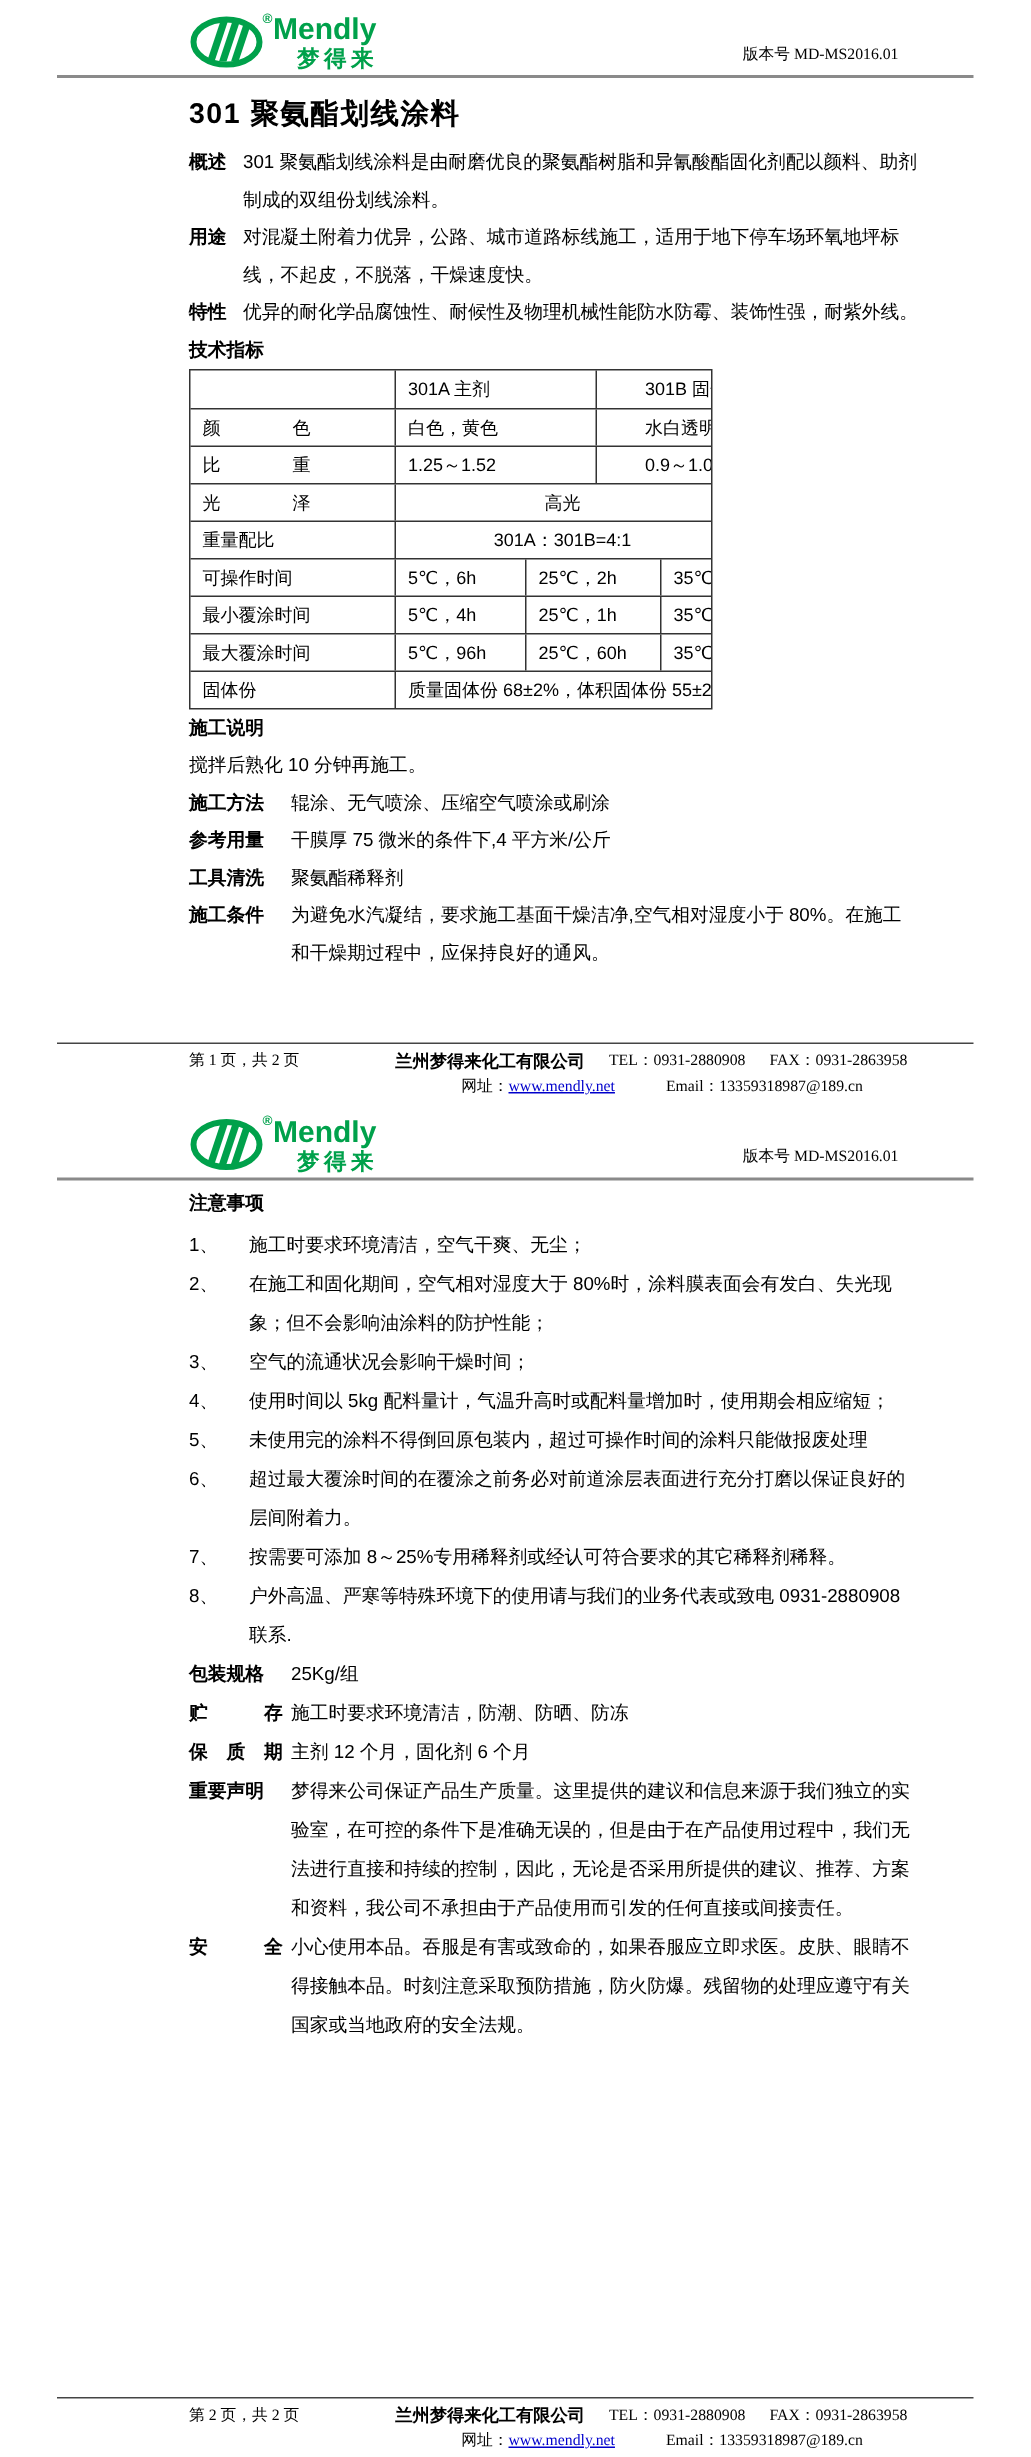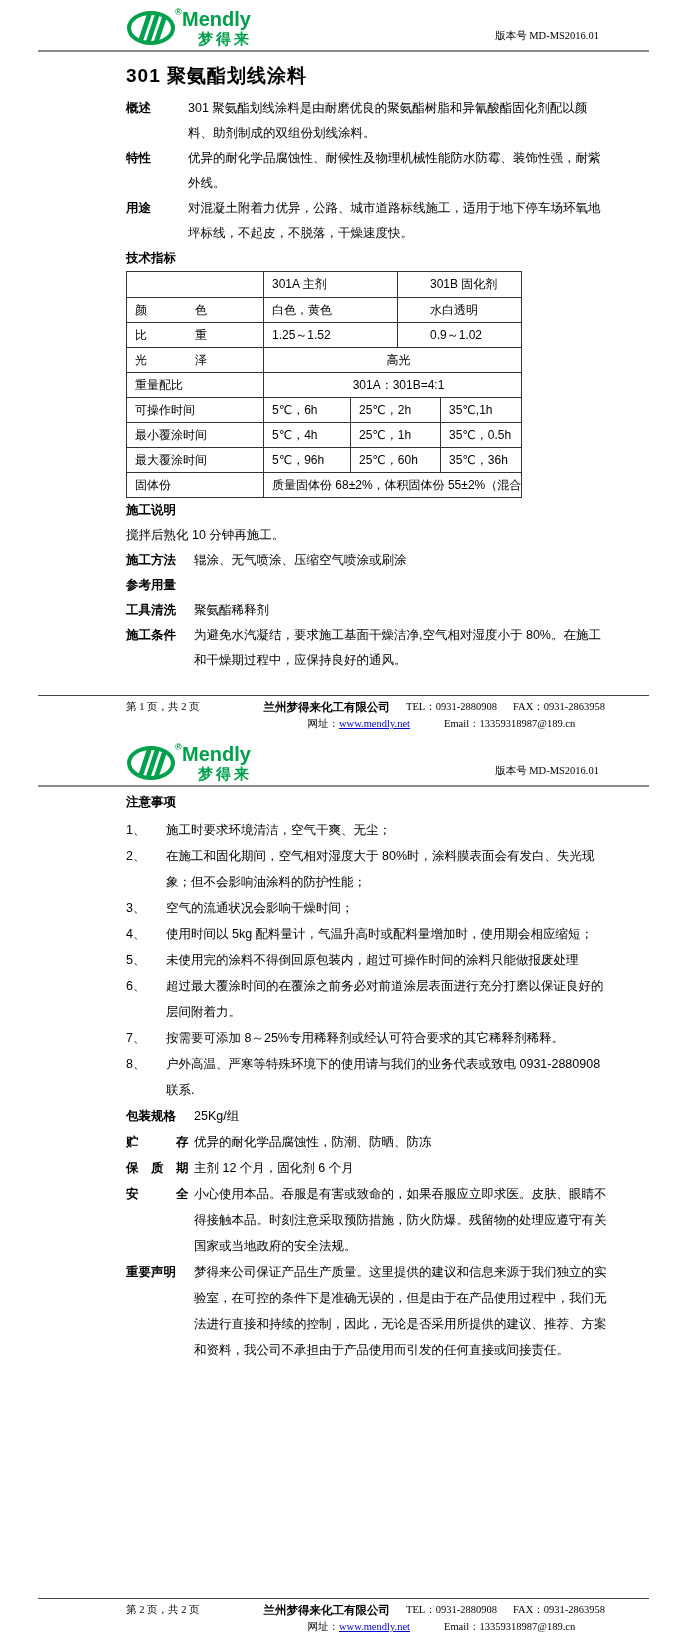--- a/index.html
+++ b/index.html
@@ -13,27 +13,27 @@
   
   .hdr { display:flex; justify-content:space-between; align-items:flex-end; padding:5px 88px 3px 126px; }
   .version { font-family:"Liberation Serif","DejaVu Serif",serif; font-size:10.5px; padding-bottom:4px; white-space:nowrap; }
   .rule { border:0; border-top:2px solid var(--rule); margin:0 38px; }
 
   
   .logo { display:block; }
 
   
   .doc-title { margin:11px 0 7px 126px; font-size:19px; font-weight:bold; letter-spacing:1px; }
-  .sec { display:flex; margin-left:126px; width:486px; font-size:12.5px; line-height:25px;gap:26px; }
+  .sec { display:flex; margin-left:126px; width:486px; font-size:12.5px; line-height:25px; }
   .sec-lbl { flex:0 0 36px; font-weight:bold; }
   .sec-txt { flex:1; }
   .h-bold { margin-left:126px; font-size:12.5px; font-weight:bold; line-height:25px; }
 
   
-  .tbl { margin-left:126px; width:396px; border:1px solid #333; font-size:12px; }
+  .tbl { margin-left:126px; width:349px; border:1px solid #333; font-size:12px; }
   .trow { display:flex; height:25px; border-top:1px solid #333; }
   .trow:first-child { border-top:none; }
   .tcell { display:flex; align-items:center; padding-left:8px; border-left:1px solid #333; overflow:hidden; white-space:nowrap; }
   .c-label { flex:0 0 136px; border-left:none; }
   .c-a { flex:0 0 134px; } .c-b { flex:1;padding-left:32px; }
   .c-t1 { flex:0 0 87px; } .c-t2 { flex:0 0 90px; } .c-t3 { flex:1; }
   .c-span { flex:1; justify-content:center;padding-left:12px; }
   .c-span-left { flex:1; justify-content:flex-start; }
 
   
@@ -84,26 +84,26 @@
   </div>
   <hr class="rule">
 
   <div class="doc-title">301 聚氨酯划线涂料</div>
 
   <div class="sec">
     <span class="sec-lbl">概述</span>
     <span class="sec-txt">301 聚氨酯划线涂料是由耐磨优良的聚氨酯树脂和异氰酸酯固化剂配以颜料、助剂制成的双组份划线涂料。</span>
   </div>
   <div class="sec">
+    <span class="sec-lbl">用途</span>
+    <span class="sec-txt">对混凝土附着力优异，公路、城市道路标线施工，适用于地下停车场环氧地坪标线，不起皮，不脱落，干燥速度快。</span>
+  </div>
+  <div class="sec">
     <span class="sec-lbl">特性</span>
     <span class="sec-txt">优异的耐化学品腐蚀性、耐候性及物理机械性能防水防霉、装饰性强，耐紫外线。</span>
-  </div>
-  <div class="sec">
-    <span class="sec-lbl">用途</span>
-    <span class="sec-txt">对混凝土附着力优异，公路、城市道路标线施工，适用于地下停车场环氧地坪标线，不起皮，不脱落，干燥速度快。</span>
   </div>
 
   <div class="h-bold">技术指标</div>
 
   <div class="tbl">
     <div class="trow">
       <div class="tcell c-label"></div>
       <div class="tcell c-a">301A 主剂</div>
       <div class="tcell c-b">301B 固化剂</div>
     </div>
@@ -152,20 +152,21 @@
   <div class="h-bold">施工说明</div>
 
   <div class="flowline">搅拌后熟化 10 分钟再施工。</div>
 
   <div class="item">
     <span class="item-lbl">施工方法</span>
     <span class="item-txt">辊涂、无气喷涂、压缩空气喷涂或刷涂</span>
   </div>
   <div class="item">
     <span class="item-lbl">参考用量</span>
+    <span class="item-txt">干膜厚 75 微米的条件下,4 平方米/公斤</span>
   </div>
   <div class="item">
     <span class="item-lbl">工具清洗</span>
     <span class="item-txt">聚氨酯稀释剂</span>
   </div>
   <div class="item">
     <span class="item-lbl">施工条件</span>
     <span class="item-txt">为避免水汽凝结，要求施工基面干燥洁净,空气相对湿度小于 80%。在施工和干燥期过程中，应保持良好的通风。</span>
   </div>
 
@@ -244,33 +245,33 @@
     <span class="note-num">8、</span>
     <span class="note-txt">户外高温、严寒等特殊环境下的使用请与我们的业务代表或致电 0931-2880908 联系.</span>
   </div>
 
   <div class="item">
     <span class="item-lbl">包装规格</span>
     <span class="item-txt">25Kg/组</span>
   </div>
   <div class="item">
     <span class="item-lbl">贮　　　存</span>
-    <span class="item-txt">优异的耐化学品腐蚀性，防潮、防晒、防冻</span>
+    <span class="item-txt">施工时要求环境清洁，防潮、防晒、防冻</span>
   </div>
   <div class="item">
     <span class="item-lbl">保　质　期</span>
     <span class="item-txt">主剂 12 个月，固化剂 6 个月</span>
   </div>
   <div class="item">
+    <span class="item-lbl">重要声明</span>
+    <span class="item-txt">梦得来公司保证产品生产质量。这里提供的建议和信息来源于我们独立的实验室，在可控的条件下是准确无误的，但是由于在产品使用过程中，我们无法进行直接和持续的控制，因此，无论是否采用所提供的建议、推荐、方案和资料，我公司不承担由于产品使用而引发的任何直接或间接责任。</span>
+  </div>
+  <div class="item">
     <span class="item-lbl">安　　　全</span>
     <span class="item-txt">小心使用本品。吞服是有害或致命的，如果吞服应立即求医。皮肤、眼睛不得接触本品。时刻注意采取预防措施，防火防爆。残留物的处理应遵守有关国家或当地政府的安全法规。</span>
-  </div>
-  <div class="item">
-    <span class="item-lbl">重要声明</span>
-    <span class="item-txt">梦得来公司保证产品生产质量。这里提供的建议和信息来源于我们独立的实验室，在可控的条件下是准确无误的，但是由于在产品使用过程中，我们无法进行直接和持续的控制，因此，无论是否采用所提供的建议、推荐、方案和资料，我公司不承担由于产品使用而引发的任何直接或间接责任。</span>
   </div>
 
   <div class="pfooter">
     <hr class="f-rule">
     <div class="f-body">
       <span class="f-page">第 2 页，共 2 页</span>
       <div class="f-contact">
         <div class="f-line1">
           <span class="company">兰州梦得来化工有限公司</span>
           <span>TEL：0931-2880908</span>

